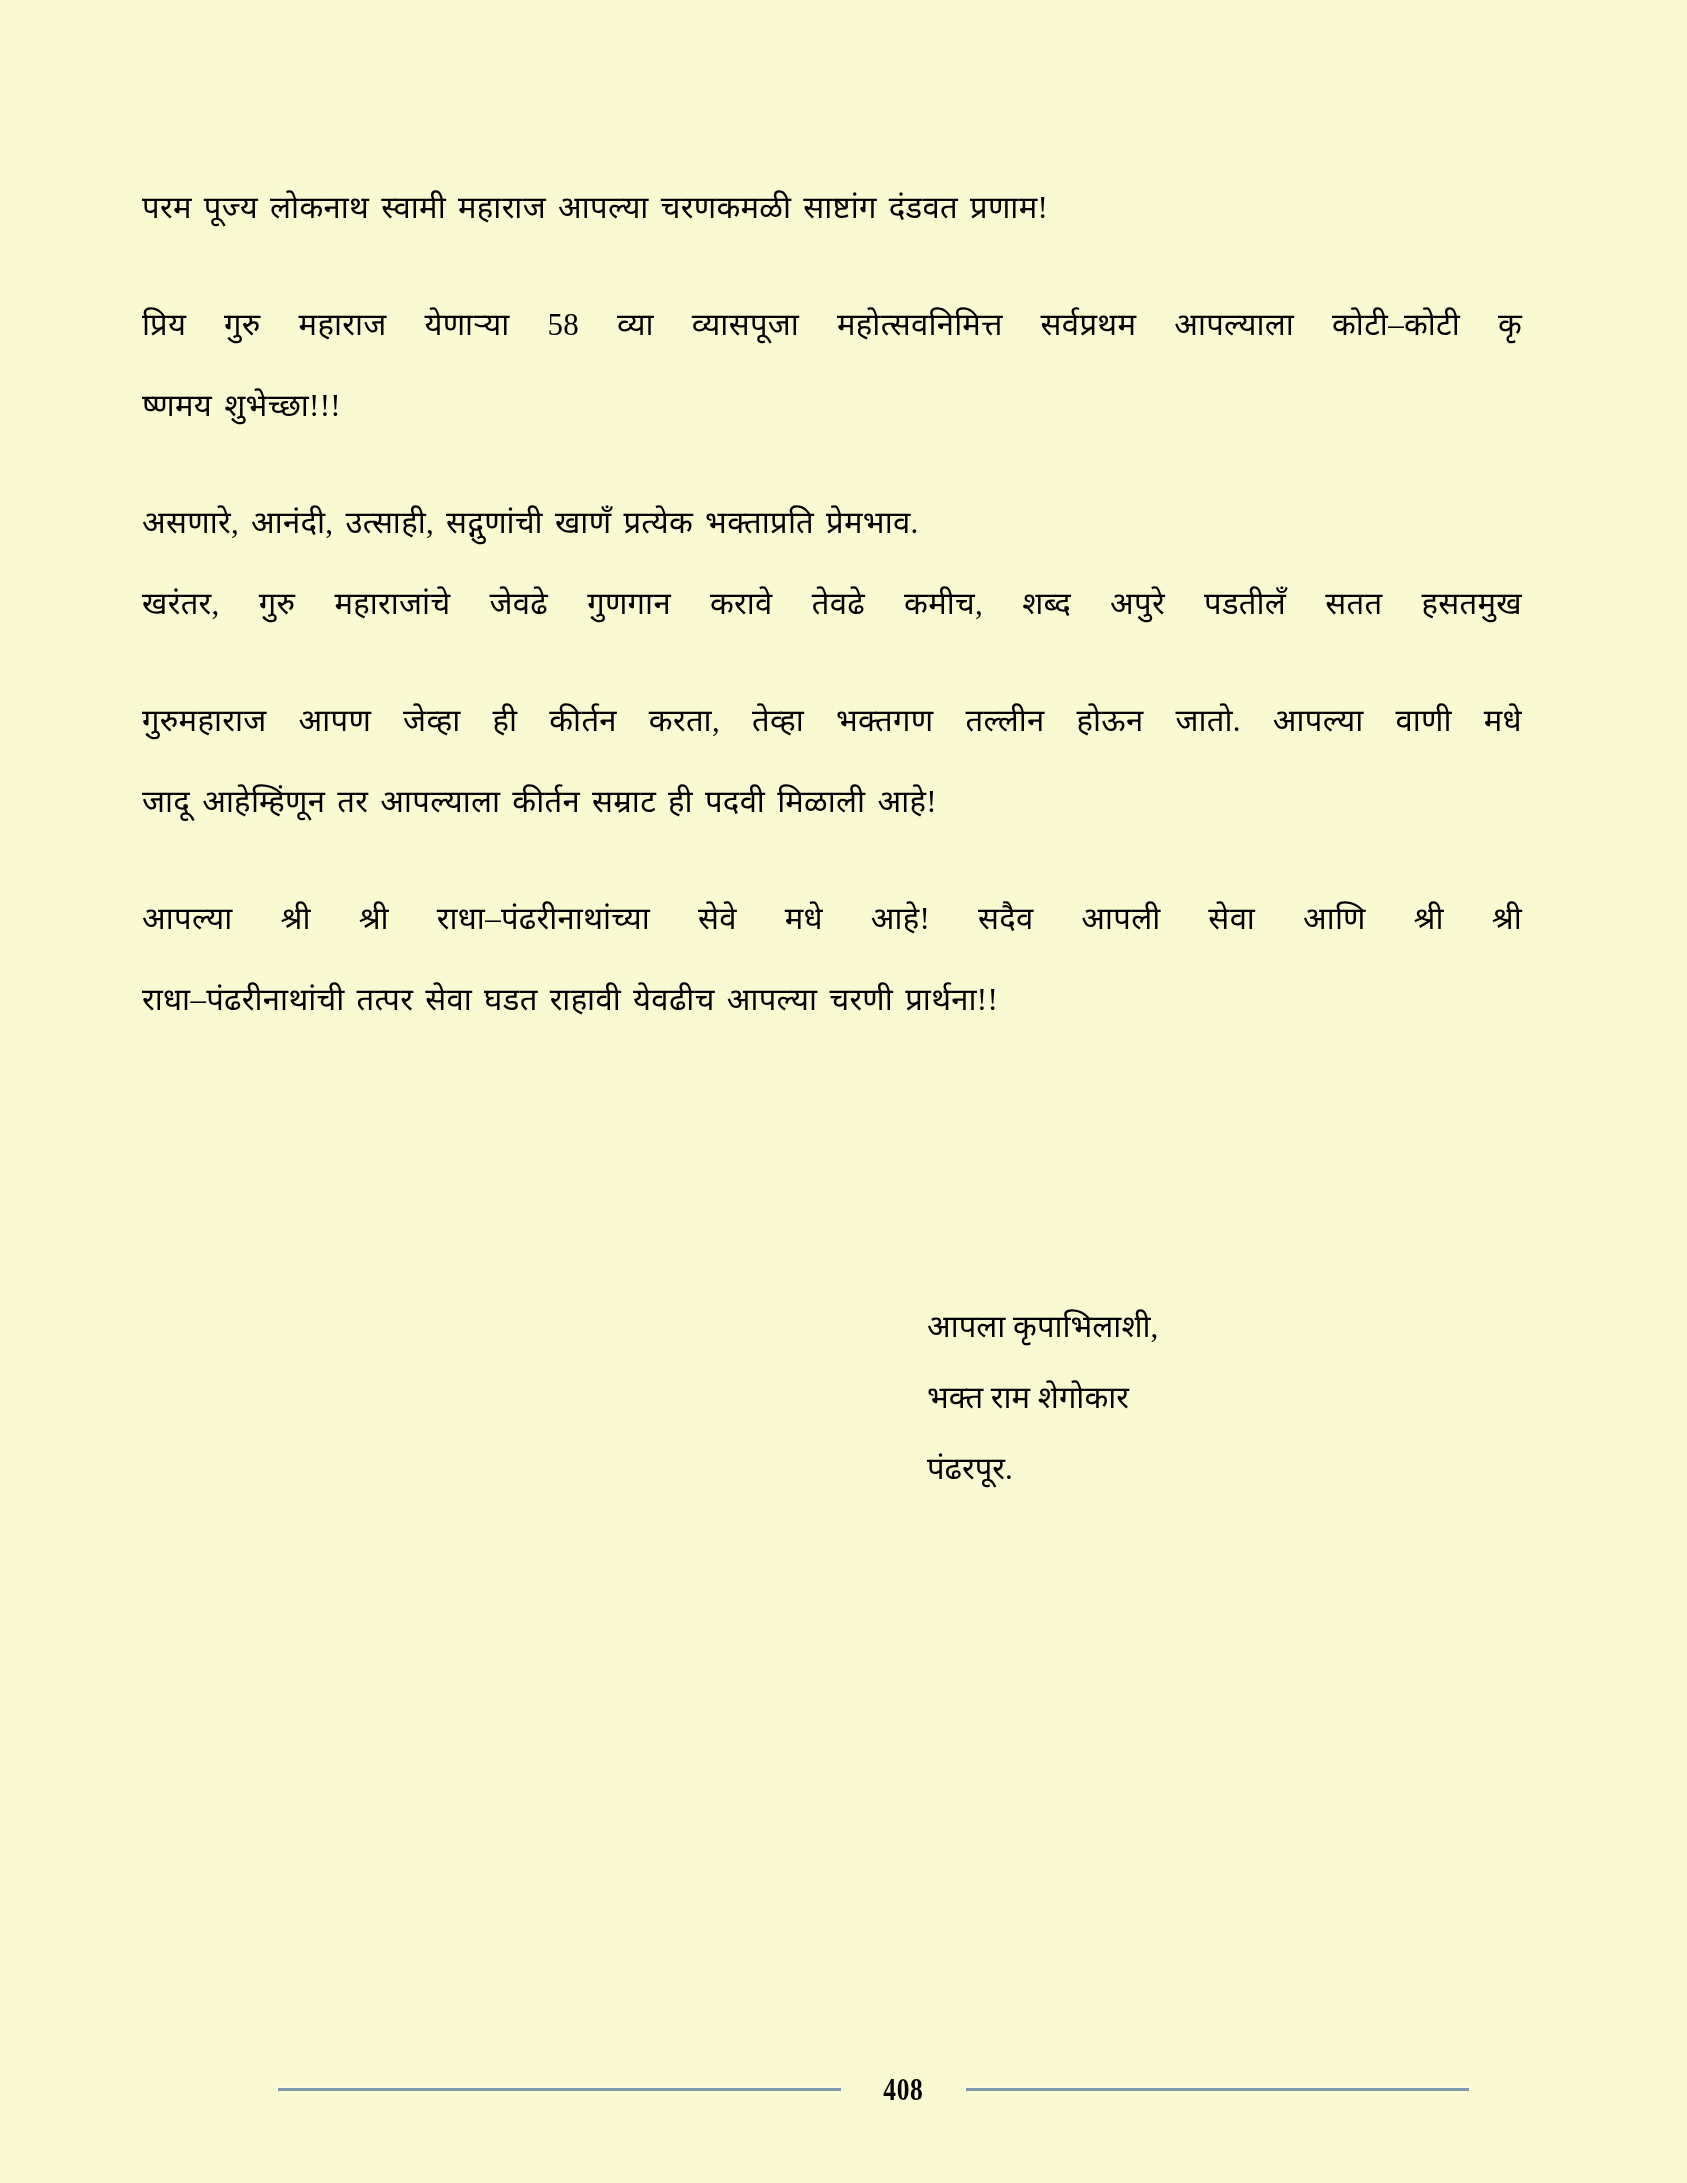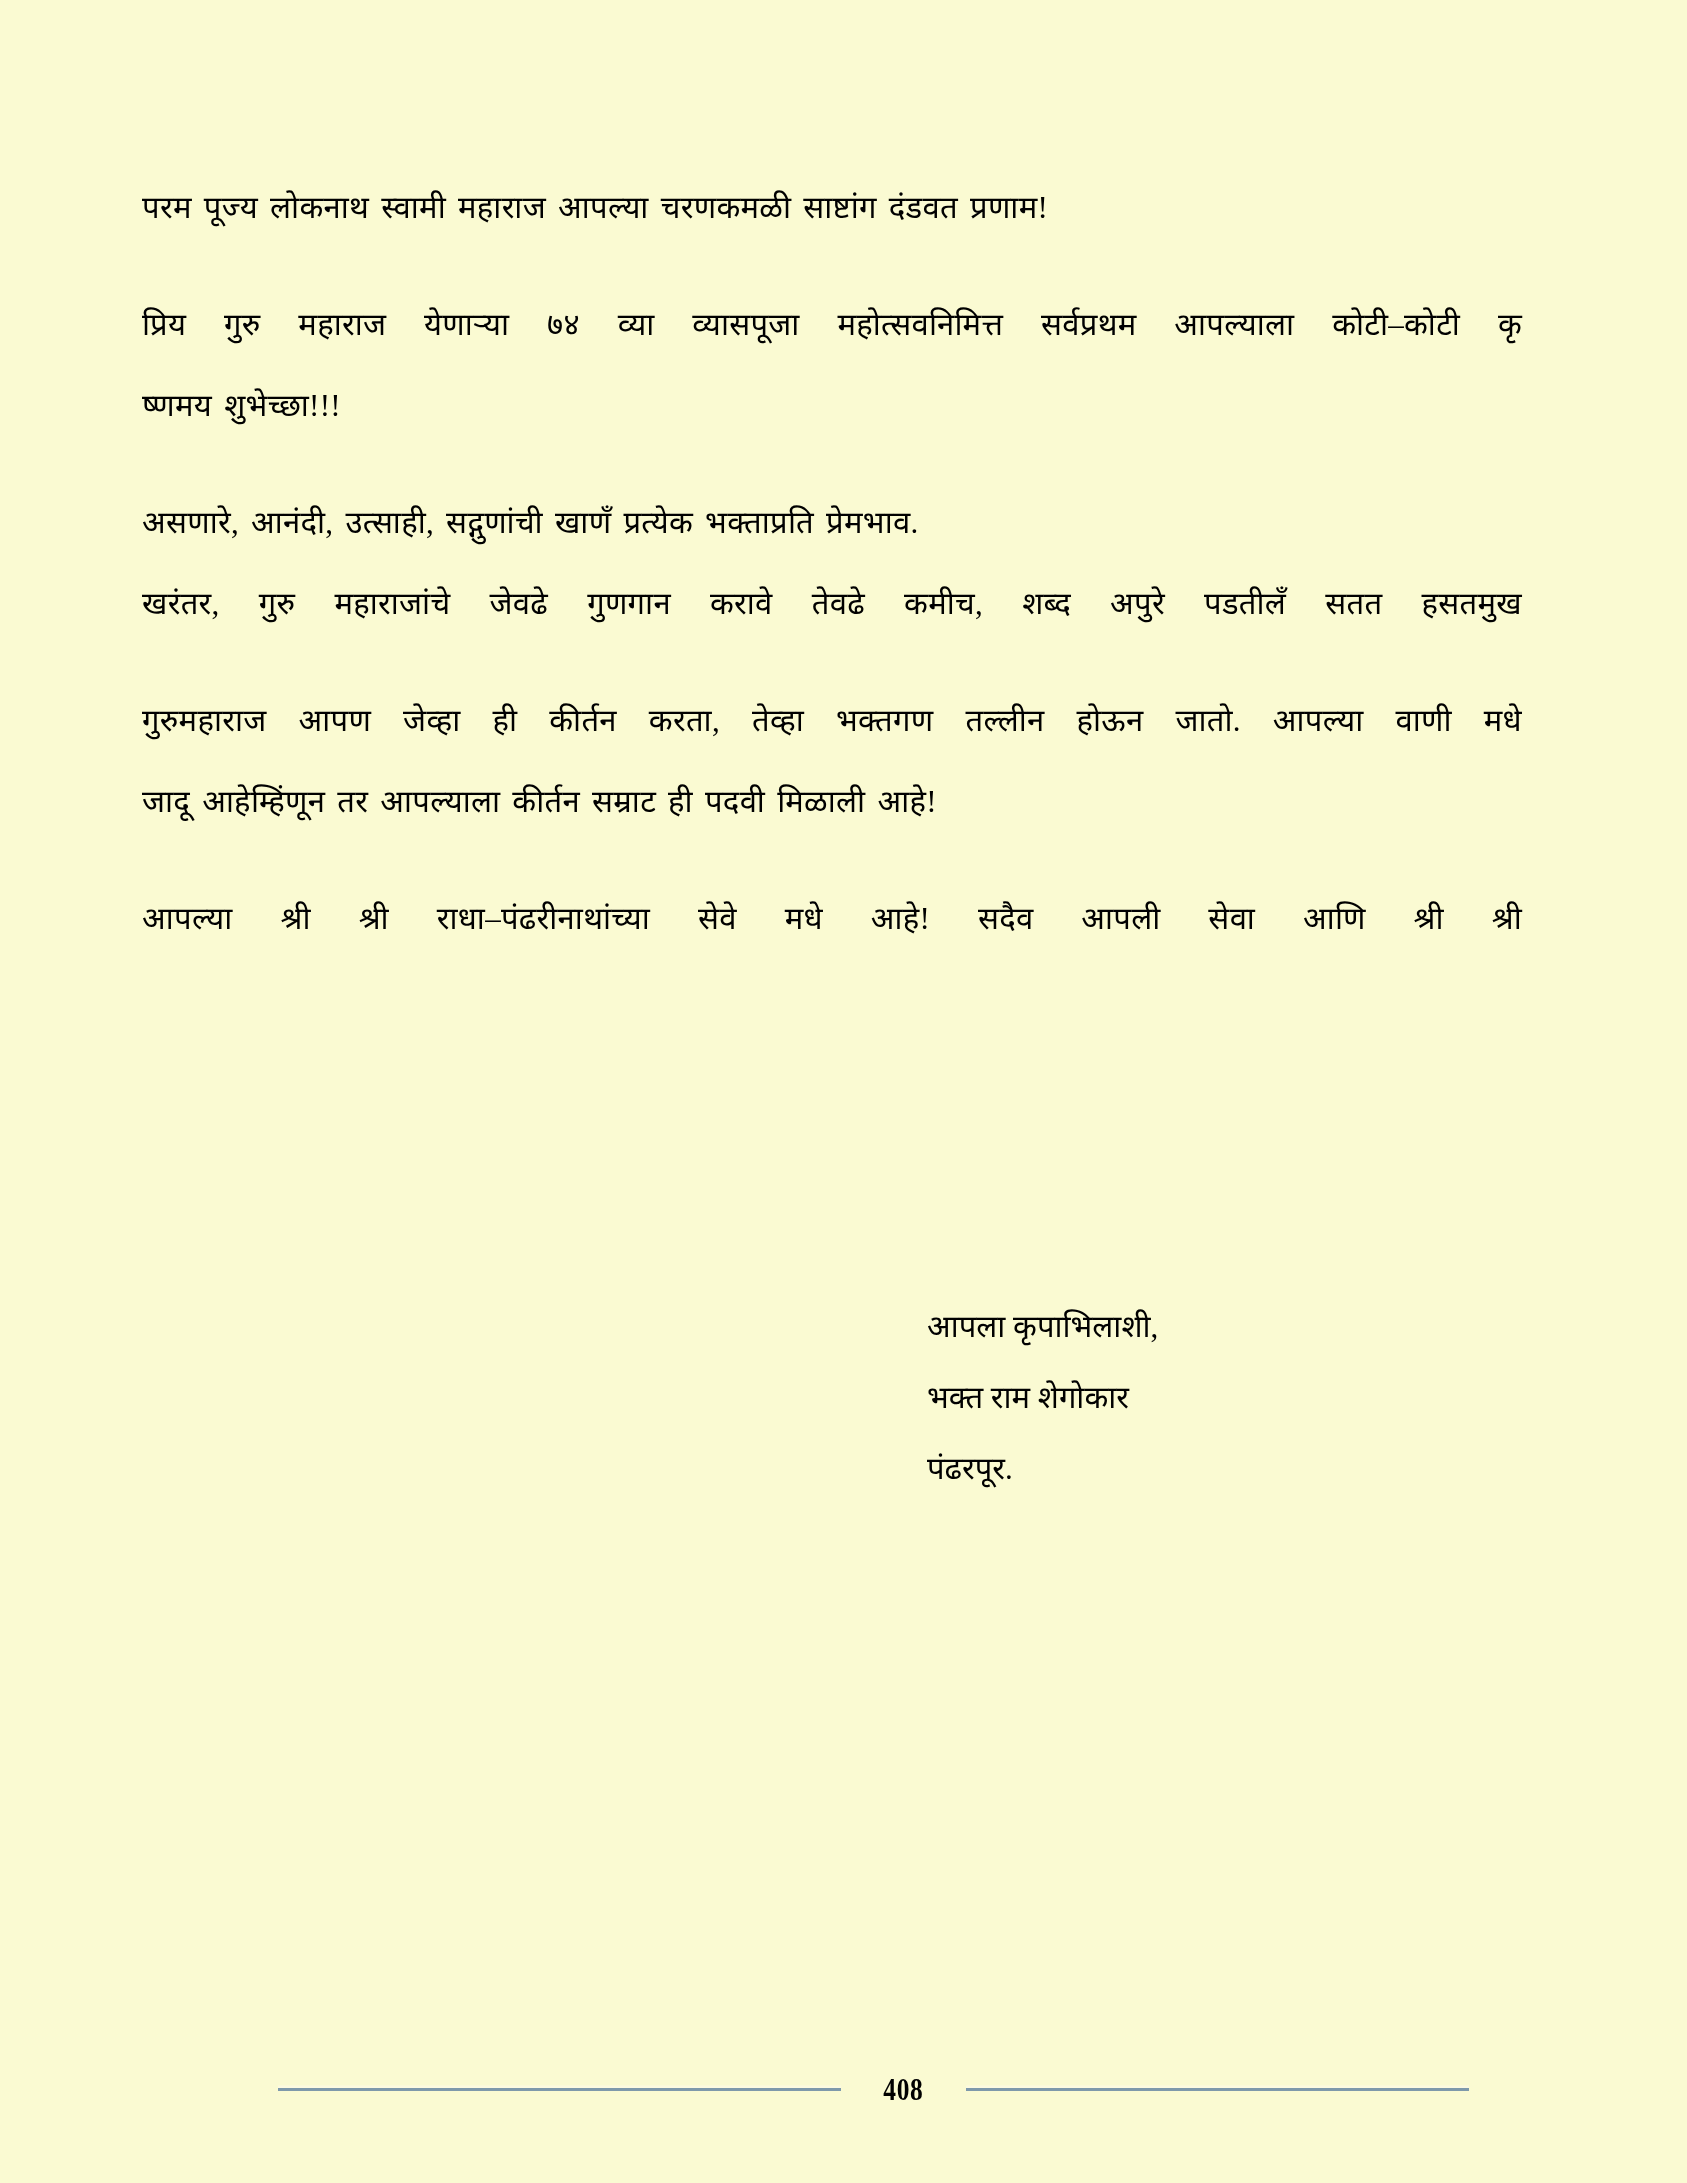--- a/index.html
+++ b/index.html
@@ -78,33 +78,34 @@
 </head>
 <body>
 
 <div class="page">
 
   <div class="content" id="paragraphs">
       <div class="para">
         <div class="line">परम पूज्य लोकनाथ स्वामी महाराज आपल्या चरणकमळी साष्टांग दंडवत प्रणाम!</div>
       </div>
       <div class="para">
-        <div class="line just">प्रिय गुरु महाराज येणाऱ्या ७४ व्या व्यासपूजा महोत्सवनिमित्त सर्वप्रथम आपल्याला कोटी–कोटी कृ</div>
+        <div class="line just">प्रिय गुरु महाराज येणाऱ्या 58 व्या व्यासपूजा महोत्सवनिमित्त सर्वप्रथम आपल्याला कोटी–कोटी कृ</div>
         <div class="line">ष्णमय शुभेच्छा!!!</div>
       </div>
       <div class="para">
         <div class="line">असणारे, आनंदी, उत्साही, सद्गुणांची खाणँ प्रत्येक भक्ताप्रति प्रेमभाव.</div>
         <div class="line just">खरंतर, गुरु महाराजांचे जेवढे गुणगान करावे तेवढे कमीच, शब्द अपुरे पडतीलँ सतत हसतमुख</div>
       </div>
       <div class="para">
         <div class="line just">गुरुमहाराज आपण जेव्हा ही कीर्तन करता, तेव्हा भक्तगण तल्लीन होऊन जातो. आपल्या वाणी मधे</div>
         <div class="line">जादू आहेम्हिंणून तर आपल्याला कीर्तन सम्राट ही पदवी मिळाली आहे!</div>
       </div>
       <div class="para">
         <div class="line just">आपल्या श्री श्री राधा–पंढरीनाथांच्या सेवे मधे आहे! सदैव आपली सेवा आणि श्री श्री</div>
+        <div class="line">राधा–पंढरीनाथांची तत्पर सेवा घडत राहावी येवढीच आपल्या चरणी प्रार्थना!!</div>
       </div>
     </div>
 
   <div class="signature" id="signature">
       <div class="sig-line sig-0">आपला कृपाभिलाशी,</div>
       <div class="sig-line sig-1">भक्त राम शेगोकार</div>
       <div class="sig-line sig-2">पंढरपूर.</div>
     </div>
 
   <div class="footer">

